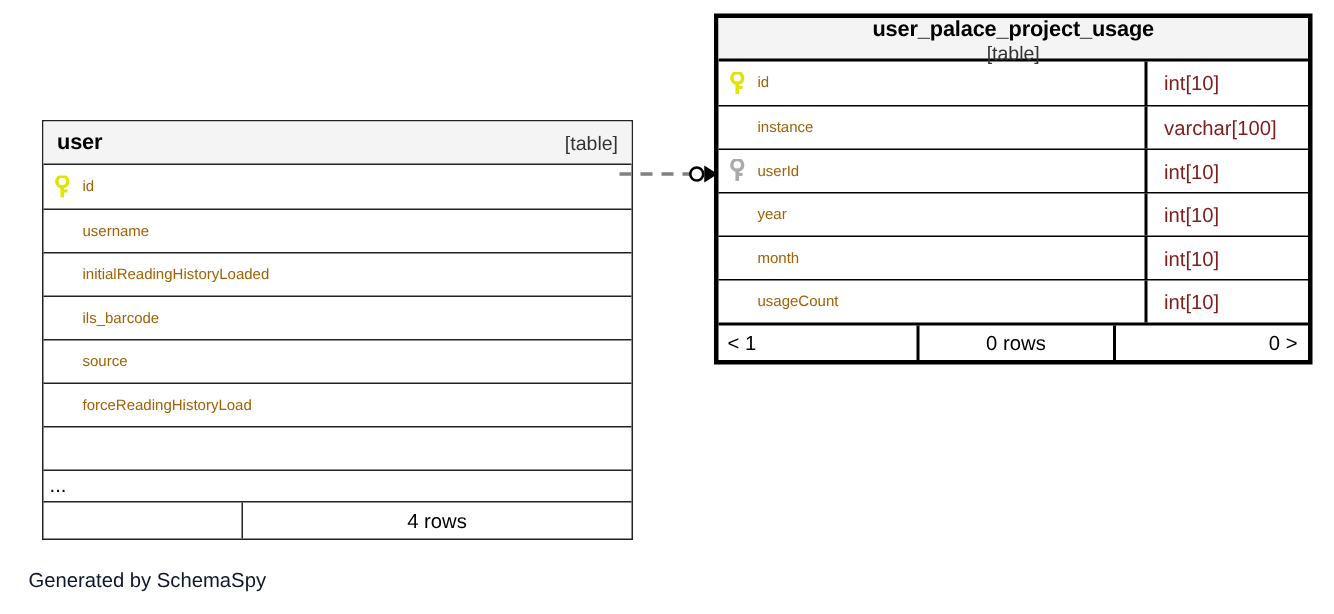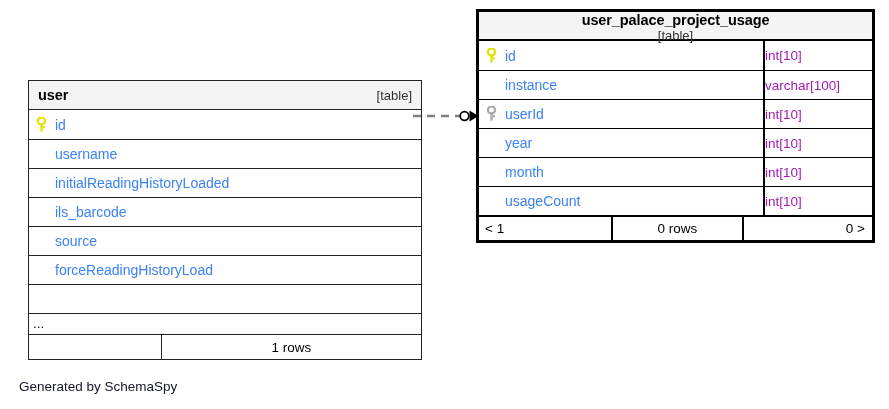--- a/index.html
+++ b/index.html
@@ -75,30 +75,30 @@
     align-items: center;
     box-sizing: border-box;
     padding-left: 7px;
     min-width: 0;
   }
   .cell-type {
     flex: 0 0 auto;
     display: flex;
     align-items: center;
     box-sizing: border-box;
-    padding-left: 0;
+    padding-left: 11px;
     font-size: 13.5px;
-    color: #a21caf;
+    color: #7f1d1d;
     white-space: nowrap;
   }
   .entity.thick .cell-type { border-left: 2px solid #000000; width: 109px; }
 
   .col-label {
-    font-size: 14px;
-    color: #3b82f6;
+    font-size: 10px;
+    color: #a16207;
     white-space: nowrap;
   }
 
   
   .keyslot {
     flex: 0 0 auto;
     width: 19px;
     height: 16px;
     display: flex;
     align-items: center;
@@ -221,21 +221,21 @@
     </div>
 
     <div class="ent-row more">
       <div class="cell-name">
         <span class="col-label">...</span>
       </div>
     </div>
 
     <div class="ent-footer">
       <div class="foot-cell foot-left"></div>
-      <div class="foot-cell foot-mid">1 rows</div>
+      <div class="foot-cell foot-mid">4 rows</div>
     </div>
   </div>
 
   <div class="entity thick" style="left:476px; top:9px; width:399px;">
 
     <div class="ent-header">
       <span class="ent-title">user_palace_project_usage</span>
       <span class="ent-tag">[table]</span>
     </div>
 

